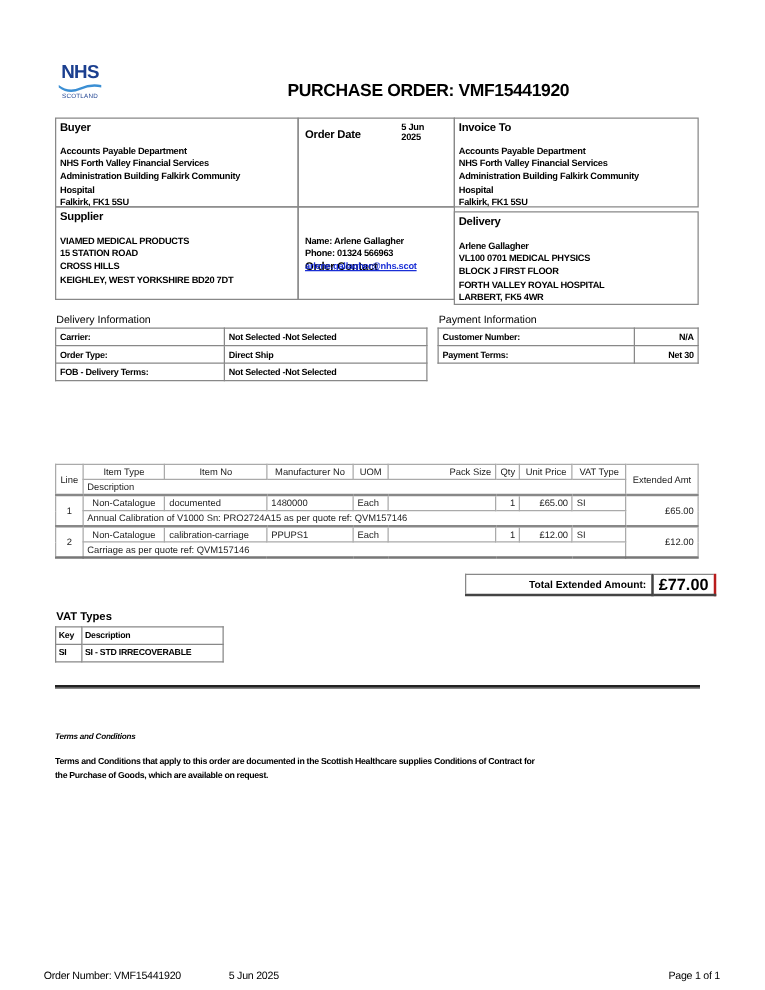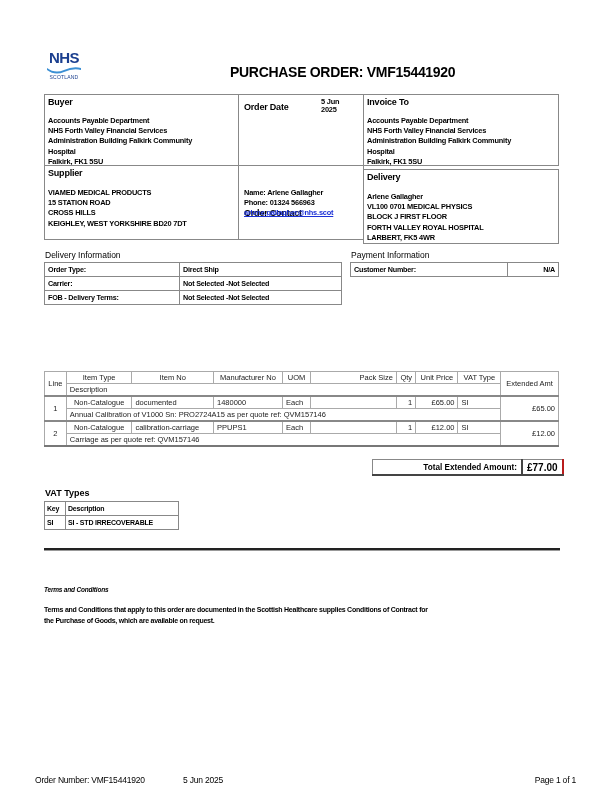--- a/index.html
+++ b/index.html
@@ -27,21 +27,21 @@
   .info td { border: 1px solid #888; font-size: 7.2px; font-weight: bold; padding: 0 3px; height: 13px; letter-spacing: -0.2px; }
 
   .items { position: absolute; left: 44px; top: 371px; width: 515px; border: 1px solid #888; border-bottom: 2px solid #777; }
   .items td, .items th { border: 1px solid #aaa; font-size: 7.5px; font-weight: normal; padding: 0 3px; height: 11px; color: #222; }
   .items th { text-align: center; }
   .items .sep td { border-top: 2px solid #888; }
 
   .total { left: 372px; top: 459px; }
   .total td { border: 1px solid #888; font-size: 8.2px; font-weight: bold; height: 14px; padding: 0 4px; }
   .total .lbl { width: 140px; text-align: right; border-bottom: 2px solid #444; border-right: 2px solid #444; }
-  .total .val { width: 30px; text-align: right; border-bottom: 2px solid #444; border-right: 2px solid #b91c1c; font-size: 10px; }
+  .total .val { width: 30px; text-align: right; border-bottom: 2px solid #444; border-right: 2px solid #b91c1c; font-size: 13px; }
 
   .vat td { border: 1px solid #888; font-size: 7px; font-weight: bold; height: 13px; padding: 0 2px; letter-spacing: -0.2px; }
 
   .rule { left: 44px; top: 548px; width: 516px; height: 2px; background: #222; border-bottom: 1px solid #999; }
 
   .link { color: #1a2fd6; text-decoration: underline; }
 </style>
 </head>
 <body>
 
@@ -112,40 +112,44 @@
     <div>BLOCK J FIRST FLOOR</div>
     <div>FORTH VALLEY ROYAL HOSPITAL</div>
     <div>LARBERT,  FK5 4WR</div>
   </div>
 </div>
 
 <div class="abs section-title" style="left:45px; top:250px;">Delivery Information</div>
 <table class="abs info" style="left:44px; top:262px; width:298px;">
   <tbody>
       <tr>
+    <td>Carrier:</td>
+    <td>Not Selected  -Not Selected</td>
+  </tr>
+  <tr>
     <td style="width:128px;">Order Type:</td>
     <td>Direct Ship</td>
   </tr>
   <tr>
-    <td>Carrier:</td>
-    <td>Not Selected  -Not Selected</td>
-  </tr>
-  <tr>
     <td>FOB - Delivery Terms:</td>
     <td>Not Selected  -Not Selected</td>
   </tr>
 </tbody>
   </table>
 
 <div class="abs section-title" style="left:351px; top:250px;">Payment Information</div>
 <table class="abs info" style="left:350px; top:262px; width:209px;">
   <tbody>
       <tr>
     <td style="width:150px;">Customer Number:</td>
     <td style="text-align:right;">N/A</td>
+  </tr>
+  <tr>
+    <td>Payment Terms:</td>
+    <td style="text-align:right;">Net 30</td>
   </tr>
 </tbody>
   </table>
 
 <table class="items">
   <tbody>
       <tr>
     <th rowspan="2" style="width:15px;">Line</th>
     <th style="width:64px;">Item Type</th>
     <th style="width:82px;">Item No</th>

